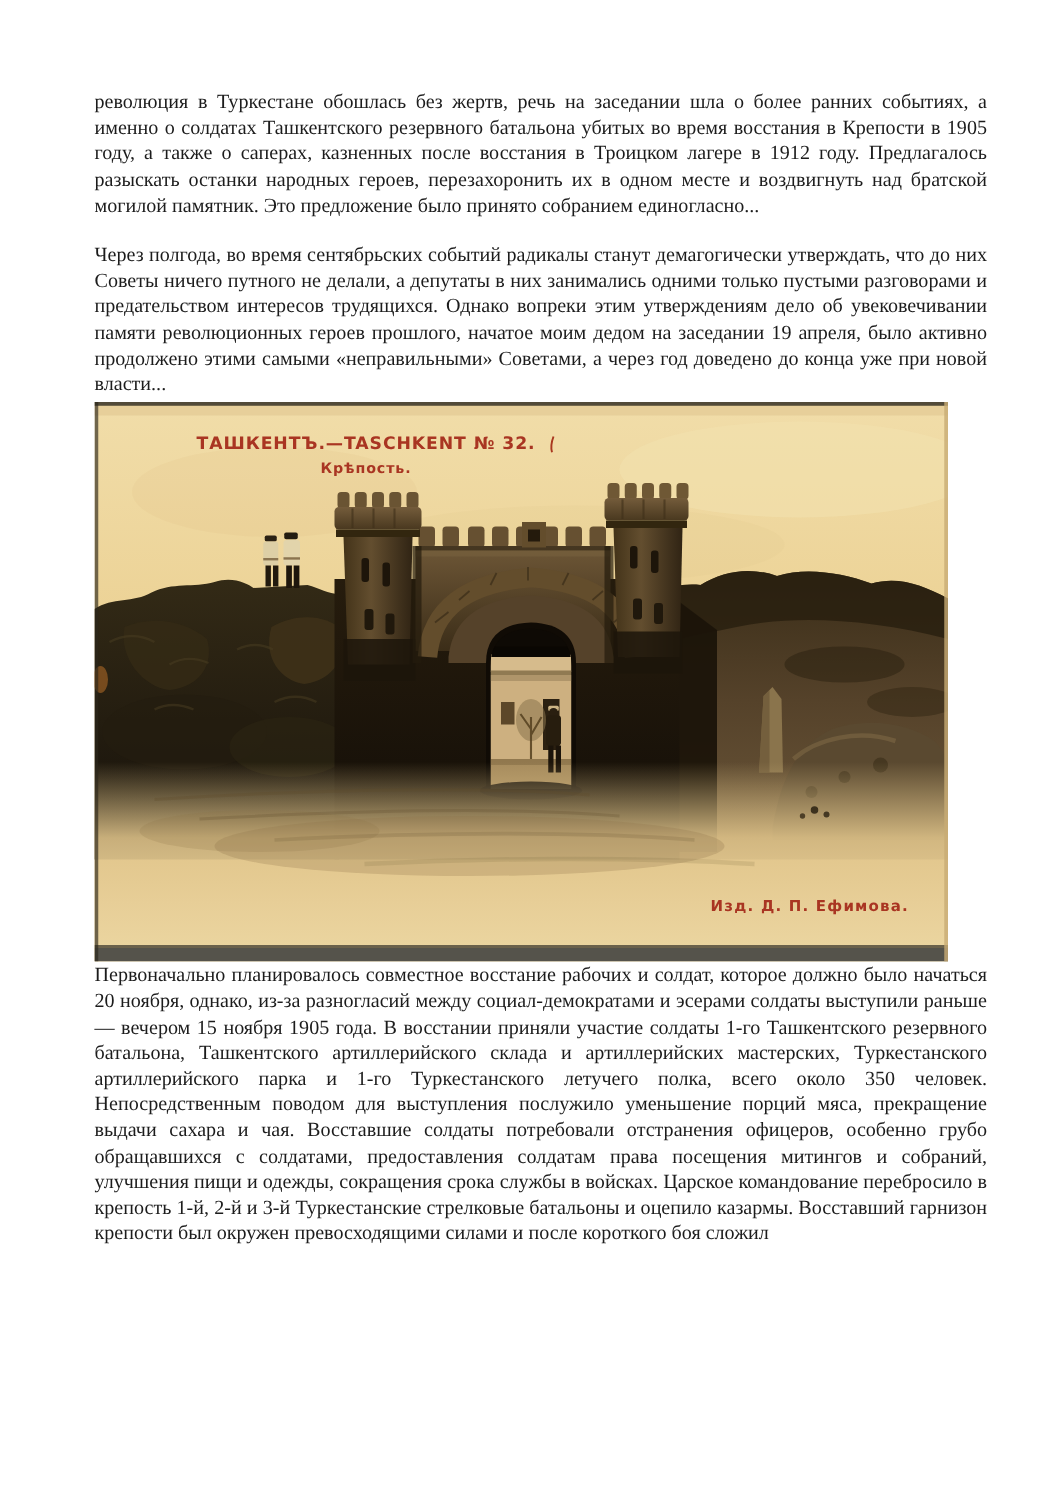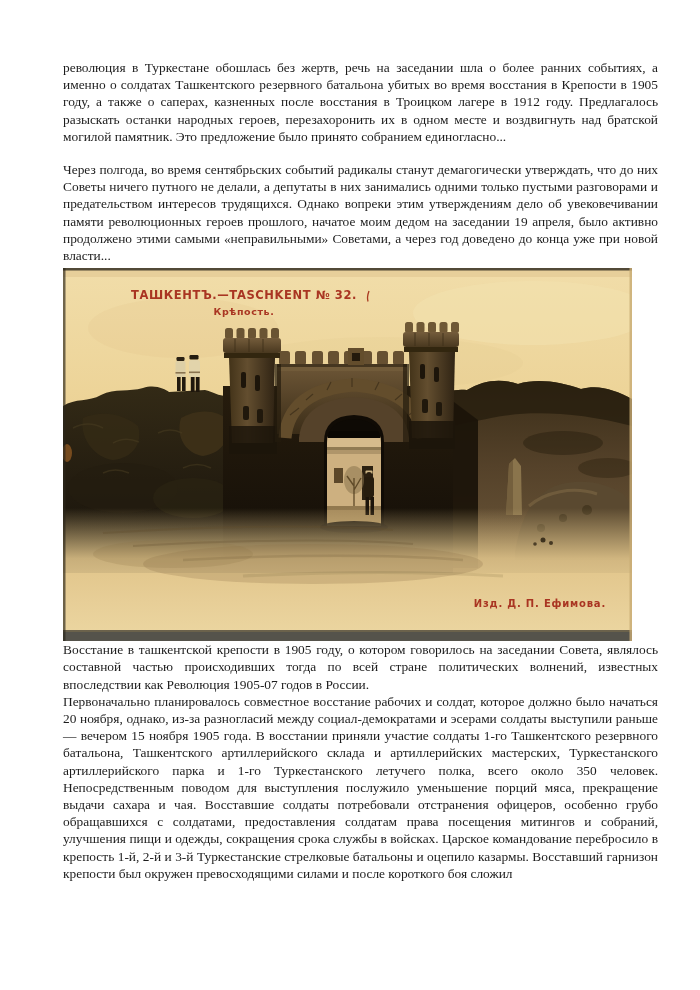--- a/index.html
+++ b/index.html
@@ -235,16 +235,15 @@
         <rect x="566.5" y="0" width="2.5" height="373" fill="#c8ab74" opacity="0.8"></rect>
       </g>
 
       <text x="181" y="31" text-anchor="middle" class="caption-text" font-size="11.5" letter-spacing="0.6" fill="#a93522">ТАШКЕНТЪ.—TASCHKENT № 32.</text>
       <text x="181" y="47" text-anchor="middle" class="caption-text" font-size="9.5" letter-spacing="0.6" fill="#a93522">Крѣпость.</text>
       <path d="M306,23 C304.5,27 304,30 305,33.5" stroke="#a9381f" stroke-width="1.3" fill="none"></path>
       <text x="543" y="339" text-anchor="end" class="caption-text" font-size="10" letter-spacing="0.8" fill="#a93522">Изд. Д. П. Ефимова.</text>
     </svg>
   </figure>
 
-  <p>Восстание в ташкентской крепости в 1905 году, о котором говорилось на заседании Совета, являлось составной частью происходивших тогда по всей стране политических волнений, известных впоследствии как Революция 1905-07 годов в России.</p>
   <p>Первоначально планировалось совместное восстание рабочих и солдат, которое должно было начаться 20 ноября, однако, из-за разногласий между социал-демократами и эсерами солдаты выступили раньше — вечером 15 ноября 1905 года. В восстании приняли участие солдаты 1-го Ташкентского резервного батальона, Ташкентского артиллерийского склада и артиллерийских мастерских, Туркестанского артиллерийского парка и 1-го Туркестанского летучего полка, всего около 350 человек. Непосредственным поводом для выступления послужило уменьшение порций мяса, прекращение выдачи сахара и чая. Восставшие солдаты потребовали отстранения офицеров, особенно грубо обращавшихся с солдатами, предоставления солдатам права посещения митингов и собраний, улучшения пищи и одежды, сокращения срока службы в войсках. Царское командование перебросило в крепость 1-й, 2-й и 3-й Туркестанские стрелковые батальоны и оцепило казармы. Восставший гарнизон крепости был окружен превосходящими силами и после короткого боя сложил</p>
 
 </div>
 
 </body></html>

